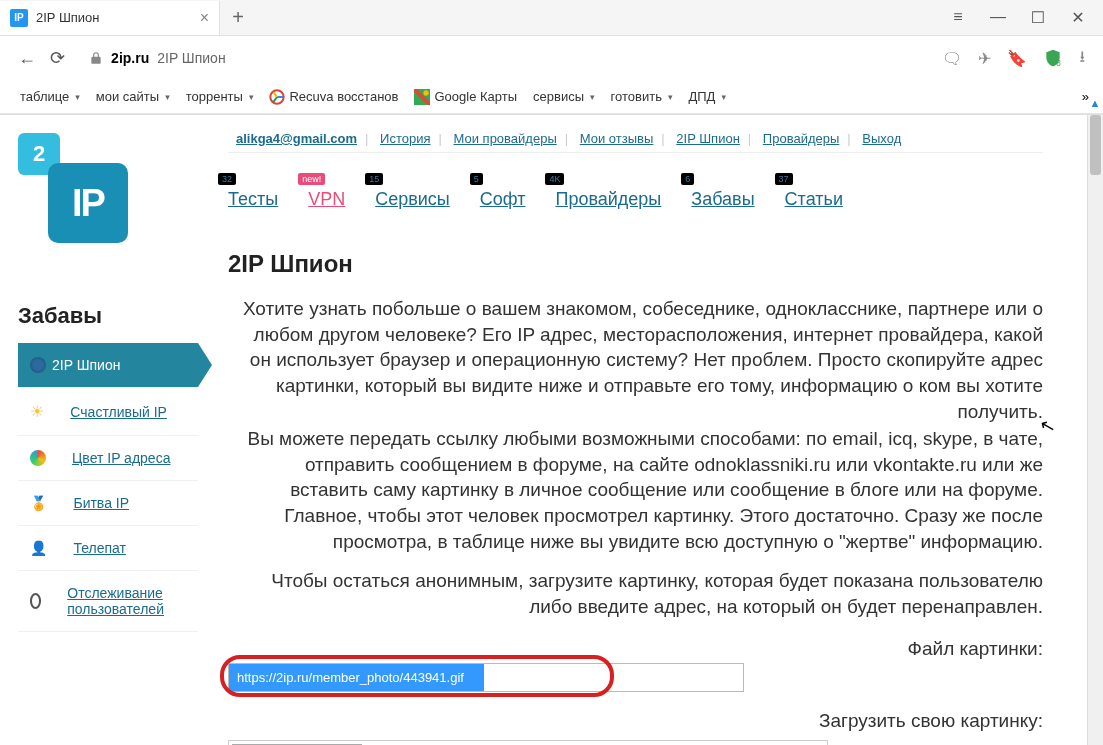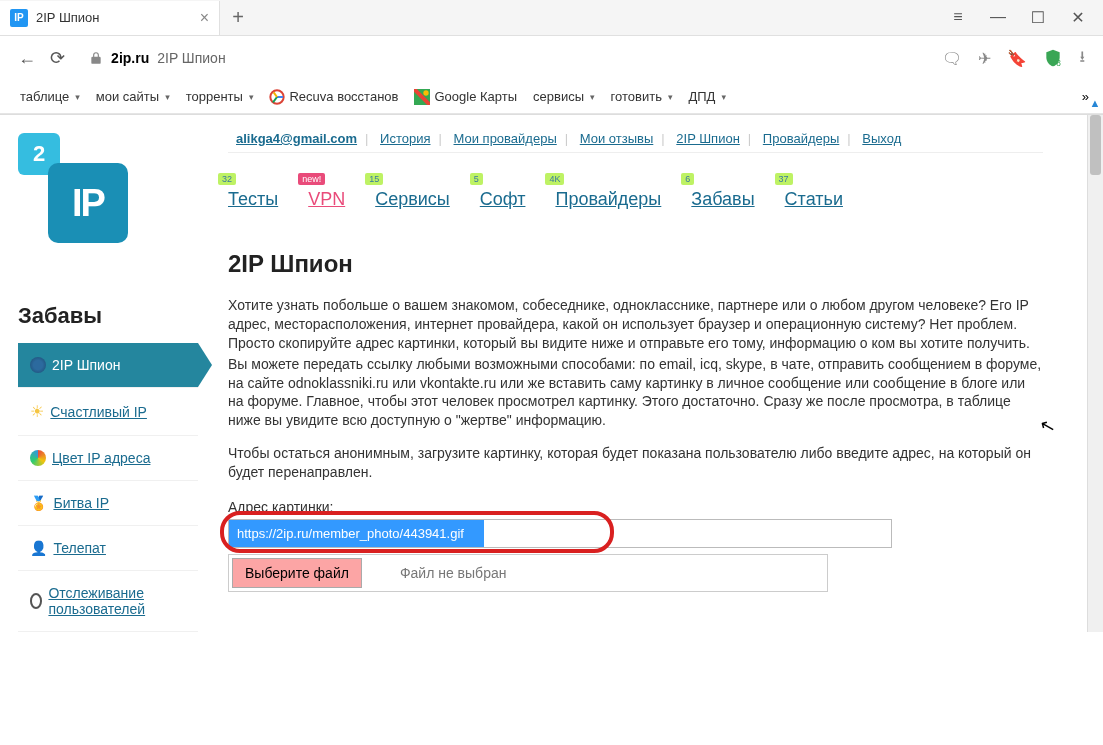--- a/index.html
+++ b/index.html
@@ -36,48 +36,48 @@
 .page { display: flex; padding: 10px 60px 0 18px; position: relative; }
 
 .left-col { width: 180px; flex-shrink: 0; }
 .logo-box { width: 110px; height: 110px; margin-top: 8px; position: relative; }
 .logo-small { position: absolute; top: 0; left: 0; width: 42px; height: 42px; background: #35bde0; border-radius: 6px; color: #fff; font-weight: bold; font-size: 22px; display: flex; align-items: center; justify-content: center; }
 .logo-big { position: absolute; bottom: 0; right: 0; width: 80px; height: 80px; background: #1a8fb5; border-radius: 10px; color: #fff; font-weight: bold; font-size: 38px; display: flex; align-items: center; justify-content: center; letter-spacing: -2px; }
 
 .sidebar-title { font-size: 22px; margin-top: 60px; margin-bottom: 14px; color: #222; }
 .sidebar-list { list-style: none; }
 .sidebar-list li { padding: 14px 12px; font-size: 14px; color: #1a6b8f; border-bottom: 1px solid #f0f0f0; cursor: pointer; display: flex; align-items: center; gap: 6px; }
-.sidebar-list li a { color: #1a6b8f; text-decoration: underline; }
+.sidebar-list li a { color: #1a6b8f; text-decoration: underline; margin-left: 20px; }
 .sidebar-list li.active { background: #24869e; color: #fff; position: relative; }
 .sidebar-list li.active::after { content: ""; position: absolute; right: -14px; top: 0; border-top: 22px solid transparent; border-bottom: 22px solid transparent; border-left: 14px solid #24869e; }
 .sb-icon { width: 16px; height: 16px; display: inline-block; }
 .sb-globe { background: radial-gradient(circle, #2c6a9e 40%, #1a4a6e 100%); border-radius: 50%; }
 .sb-sun { color: #f5c542; font-size: 16px; }
 .sb-ball { background: conic-gradient(#e74c3c, #f1c40f, #2ecc71, #3498db); border-radius: 50%; }
 .sb-trophy { color: #e6a23c; }
 .sb-brain { color: #c49a6c; }
 .sb-target { border: 2px solid #555; border-radius: 50%; position: relative; }
 
 .right-col { flex: 1; padding-left: 30px; }
 .user-nav { font-size: 13px; color: #999; margin-bottom: 24px; padding: 6px 0; border-bottom: 1px solid #eee; }
 .user-nav a { color: #1a6b8f; text-decoration: underline; margin: 0 8px; }
 .user-nav .sep { color: #ccc; }
 
 .main-nav { display: flex; gap: 30px; margin-bottom: 40px; }
 .main-nav-item { position: relative; padding-top: 12px; }
 .main-nav-item a { font-size: 18px; color: #1a6b8f; text-decoration: underline; }
-.main-nav-badge { position: absolute; top: -4px; left: -10px; background: #bef264; color: #3a7a9e; font-size: 9px; padding: 1px 4px; border-radius: 2px; }
+.main-nav-badge { position: absolute; top: -4px; left: -10px; background: #000000; color: #3a7a9e; font-size: 9px; padding: 1px 4px; border-radius: 2px; }
 .main-nav-badge.new { background: #e94b7a; color: #fff; }
 
 .content-title { font-size: 24px; color: #222; margin-bottom: 18px; }
-.content-body p { font-size: 14px; color: #333; line-height: 1.35; margin-bottom: 2px; }
+.content-body p { font-size: 19px; color: #333; line-height: 1.35; margin-bottom: 2px; text-align: right; }
 .content-body p.gap { margin-top: 14px; }
 .field-label { margin-top: 16px; margin-bottom: 8px; color: #333; }
 .url-input-wrap { position: relative; display: inline-block; }
-.url-input { width: 664px; padding: 6px 8px; border: 1px solid #bbb; font-size: 13px; font-family: Arial; }
+.url-input { width: 516px; padding: 6px 8px; border: 1px solid #bbb; font-size: 13px; font-family: Arial; }
 .red-circle { position: absolute; border: 4px solid #d92020; border-radius: 20px; top: -8px; left: -8px; width: 394px; height: 42px; pointer-events: none; }
 .file-row { display: flex; align-items: center; gap: 8px; margin-top: 6px; }
 .file-btn { padding: 6px 12px; border: 1px solid #aaa; background: #fca5a5; font-size: 14px; cursor: pointer; }
 .file-status { color: #777; font-size: 14px; margin-left: 30px; }
 
 .cursor-arrow { position: absolute; top: 300px; right: 48px; font-size: 18px; color: #000; transform: rotate(-15deg); pointer-events: none; }
 .scrollbar-v { position: absolute; right: 0; top: 0; bottom: 0; width: 16px; background: #f0f0f0; border-left: 1px solid #ddd; }
 .scrollbar-thumb { position: absolute; top: 0; left: 2px; right: 2px; height: 60px; background: #c0c0c0; border-radius: 3px; }
 .scrollbar-arrow-up { position: absolute; top: -18px; right: 0; width: 16px; text-align: center; color: #2686d6; font-size: 11px; }
 </style>
@@ -208,26 +208,27 @@
       <div class="main-nav-item"><span class="main-nav-badge">6</span><a>Забавы</a></div>
       <div class="main-nav-item"><span class="main-nav-badge">37</span><a>Статьи</a></div>
     </div>
 
     <h1 class="content-title">2IP Шпион</h1>
     <div class="content-body">
       <p>Хотите узнать побольше о вашем знакомом, собеседнике, однокласснике, партнере или о любом другом человеке? Его IP адрес, месторасположения, интернет провайдера, какой он использует браузер и операционную систему? Нет проблем. Просто скопируйте адрес картинки, который вы видите ниже и отправьте его тому, информацию о ком вы хотите получить.</p>
       <p>Вы можете передать ссылку любыми возможными способами: по email, icq, skype, в чате, отправить сообщением в форуме, на сайте odnoklassniki.ru или vkontakte.ru или же вставить саму картинку в личное сообщение или сообщение в блоге или на форуме. Главное, чтобы этот человек просмотрел картинку. Этого достаточно. Сразу же после просмотра, в таблице ниже  вы увидите всю доступную о "жертве" информацию.</p>
       <p class="gap">Чтобы остаться анонимным, загрузите картинку, которая будет показана пользователю либо введите адрес, на который он будет перенаправлен.</p>
 
-      <p class="field-label">Адрес картинки:</p>
+      <p class="field-label">Файл картинки:</p>
       <div class="url-input-wrap">
         <input class="url-input" style="background: linear-gradient(to right, rgb(51, 153, 255) 0px, rgb(51, 153, 255) 255px, rgb(255, 255, 255) 255px); color: rgb(255, 255, 255);" value="https://2ip.ru/member_photo/443941.gif">
         <div class="red-circle"></div>
       </div>
 
+      <p class="field-label">Загрузить свою картинку:</p>
       <div class="file-row" style="border:1px solid #ccc;padding:3px;width:600px;">
         <button class="file-btn">Выберите файл</button>
         <span class="file-status">Файл не выбран</span>
       </div>
     </div>
   </div>
 
   <span class="cursor-arrow">↖</span>
 </div>
 <div class="scrollbar-v">

